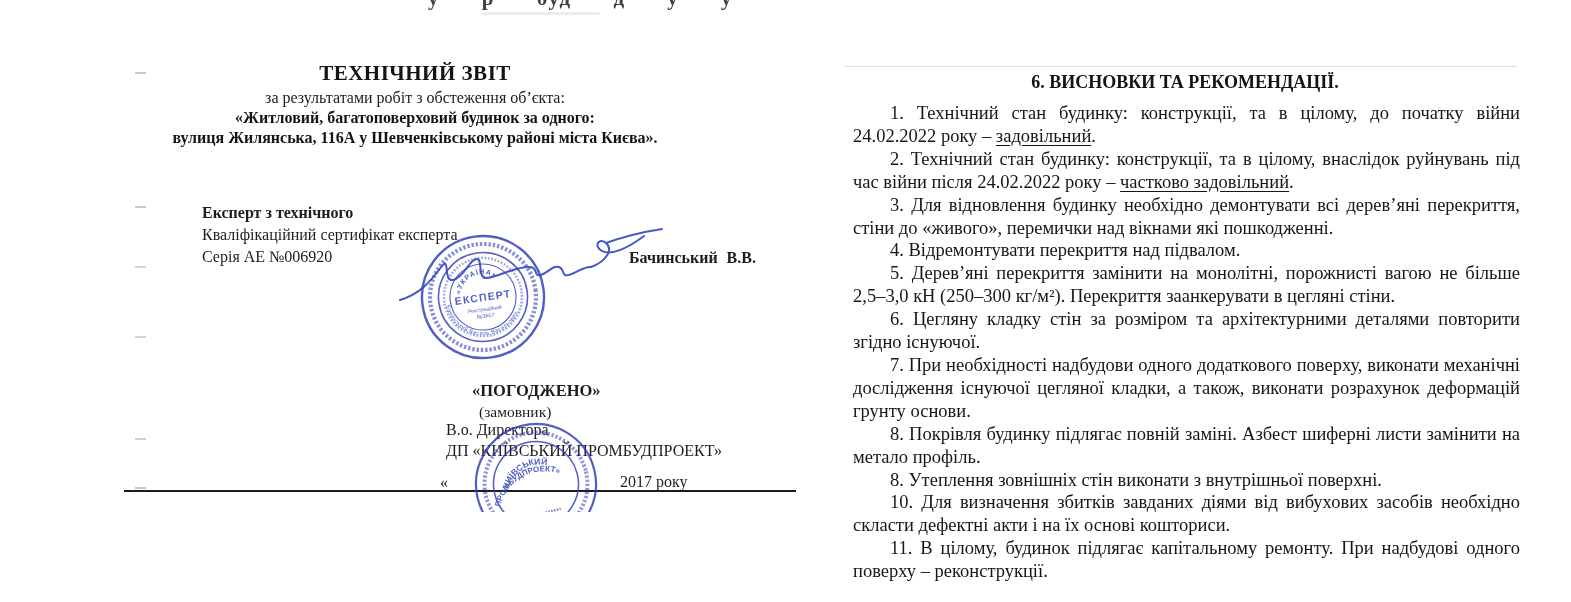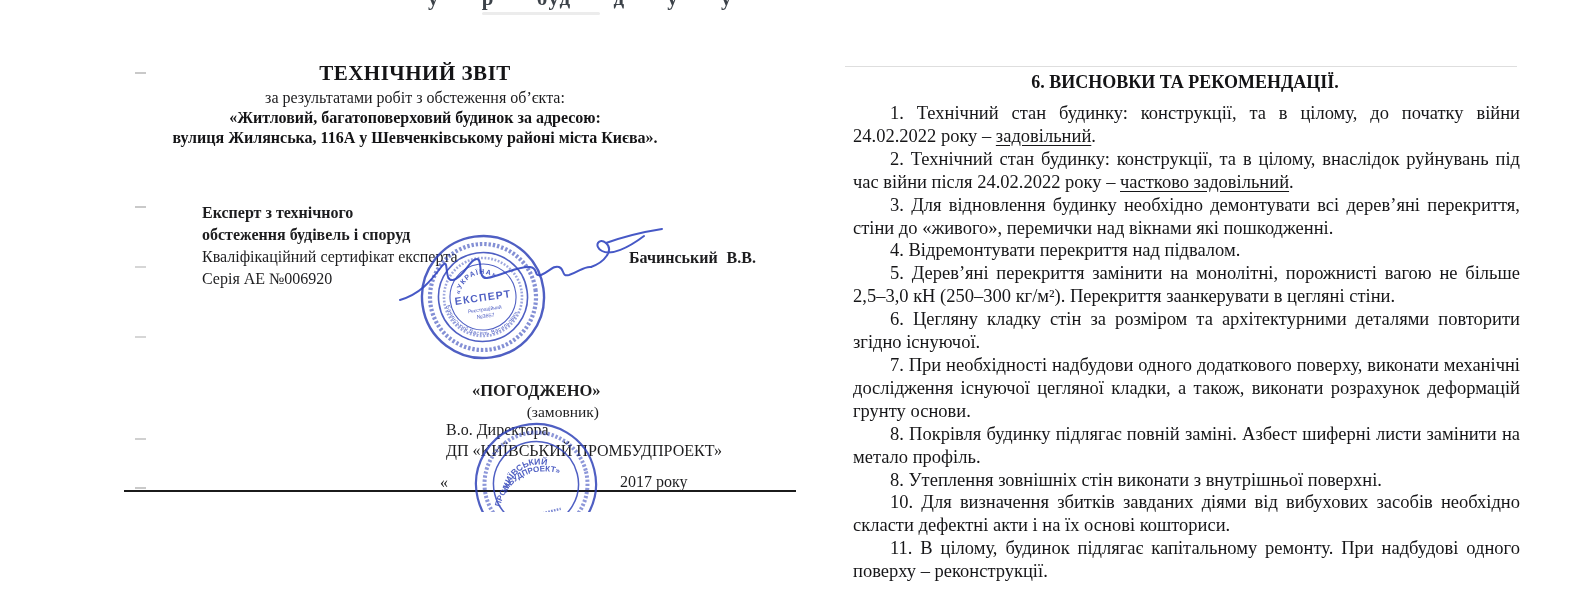--- a/index.html
+++ b/index.html
@@ -18,21 +18,21 @@
   #left-page{position:absolute;left:124px;top:0;width:680px;height:512px;overflow:hidden;}
   .margin-dash{position:absolute;left:11px;width:11px;height:2px;background:#c9c9c9;}
   #lp-title-block{position:absolute;left:0;top:60px;width:582px;text-align:center;}
   #lp-title{font-size:21px;font-weight:bold;letter-spacing:.5px;line-height:26px;color:#141416;}
   #lp-subtitle{font-size:16px;line-height:20px;margin-top:2px;color:#1b1b1d;}
   .lp-addr{font-size:16px;font-weight:bold;line-height:20px;color:#141416;}
   #lp-expert-block{position:absolute;left:78px;top:202px;width:300px;font-size:16px;line-height:22px;}
   .b{font-weight:bold;}
   #lp-expert-name{position:absolute;left:505px;top:249px;font-size:16px;font-weight:bold;word-spacing:5px;}
   #lp-approved-title{position:absolute;left:348px;top:381px;width:120px;text-align:center;font-size:16.5px;font-weight:bold;white-space:nowrap;}
-  #lp-approved-role{position:absolute;left:355px;top:403px;width:120px;text-align:right;font-size:15.5px;white-space:nowrap;}
+  #lp-approved-role{position:absolute;left:355px;top:403px;width:120px;text-align:left;font-size:15.5px;white-space:nowrap;}
   #lp-approved-pos{position:absolute;left:322px;top:421px;font-size:16px;}
   #lp-approved-company{position:absolute;left:322px;top:442px;font-size:16px;}
   #lp-date-open{position:absolute;left:316px;top:474px;font-size:16px;}
   #lp-date-year{position:absolute;left:496px;top:473px;font-size:16px;}
   #lp-bottom-rule{position:absolute;left:0;top:490px;width:672px;height:2px;background:#1b1b1b;}
   
   .stamp{position:absolute;opacity:.84;}
   #stamp-expert{left:290px;top:228px;width:138px;height:138px;}
   #stamp-company{left:344px;top:416px;width:136px;height:136px;}
   #signature{position:absolute;left:268px;top:220px;width:280px;height:95px;opacity:.9;}
@@ -61,27 +61,26 @@
     <div class="margin-dash" style="top:72px"></div>
     <div class="margin-dash" style="top:206px"></div>
     <div class="margin-dash" style="top:266px;background:#d6d6d6"></div>
     <div class="margin-dash" style="top:336px;background:#d6d6d6"></div>
     <div class="margin-dash" style="top:438px;background:#d0d0d0"></div>
     <div class="margin-dash" style="top:487px"></div>
 
     <div id="lp-title-block">
       <div id="lp-title">ТЕХНІЧНИЙ ЗВІТ</div>
       <div id="lp-subtitle">за результатами робіт з обстеження об’єкта:</div>
-      <div class="lp-addr">«Житловий, багатоповерховий будинок за адресою:</div>
+      <div class="lp-addr">«Житловий, багатоповерховий будинок за одного:</div>
       <div class="lp-addr">вулиця Жилянська, 116А у Шевченківському районі міста Києва».</div>
     </div>
 
     <div id="lp-expert-block">
       <div class="b">Експерт з технічного</div>
-      <div class="b">обстеження будівель і споруд</div>
       <div>Кваліфікаційний сертифікат експерта</div>
       <div>Серія АЕ №006920</div>
     </div>
 
     <div id="lp-expert-name">Бачинський В.В.</div>
 
     <div id="lp-approved-title">«ПОГОДЖЕНО»</div>
     <div id="lp-approved-role">(замовник)</div>
     <div id="lp-approved-pos">В.о. Директора</div>
     <div id="lp-approved-company">ДП «КИЇВСЬКИЙ ПРОМБУДПРОЕКТ»</div>

